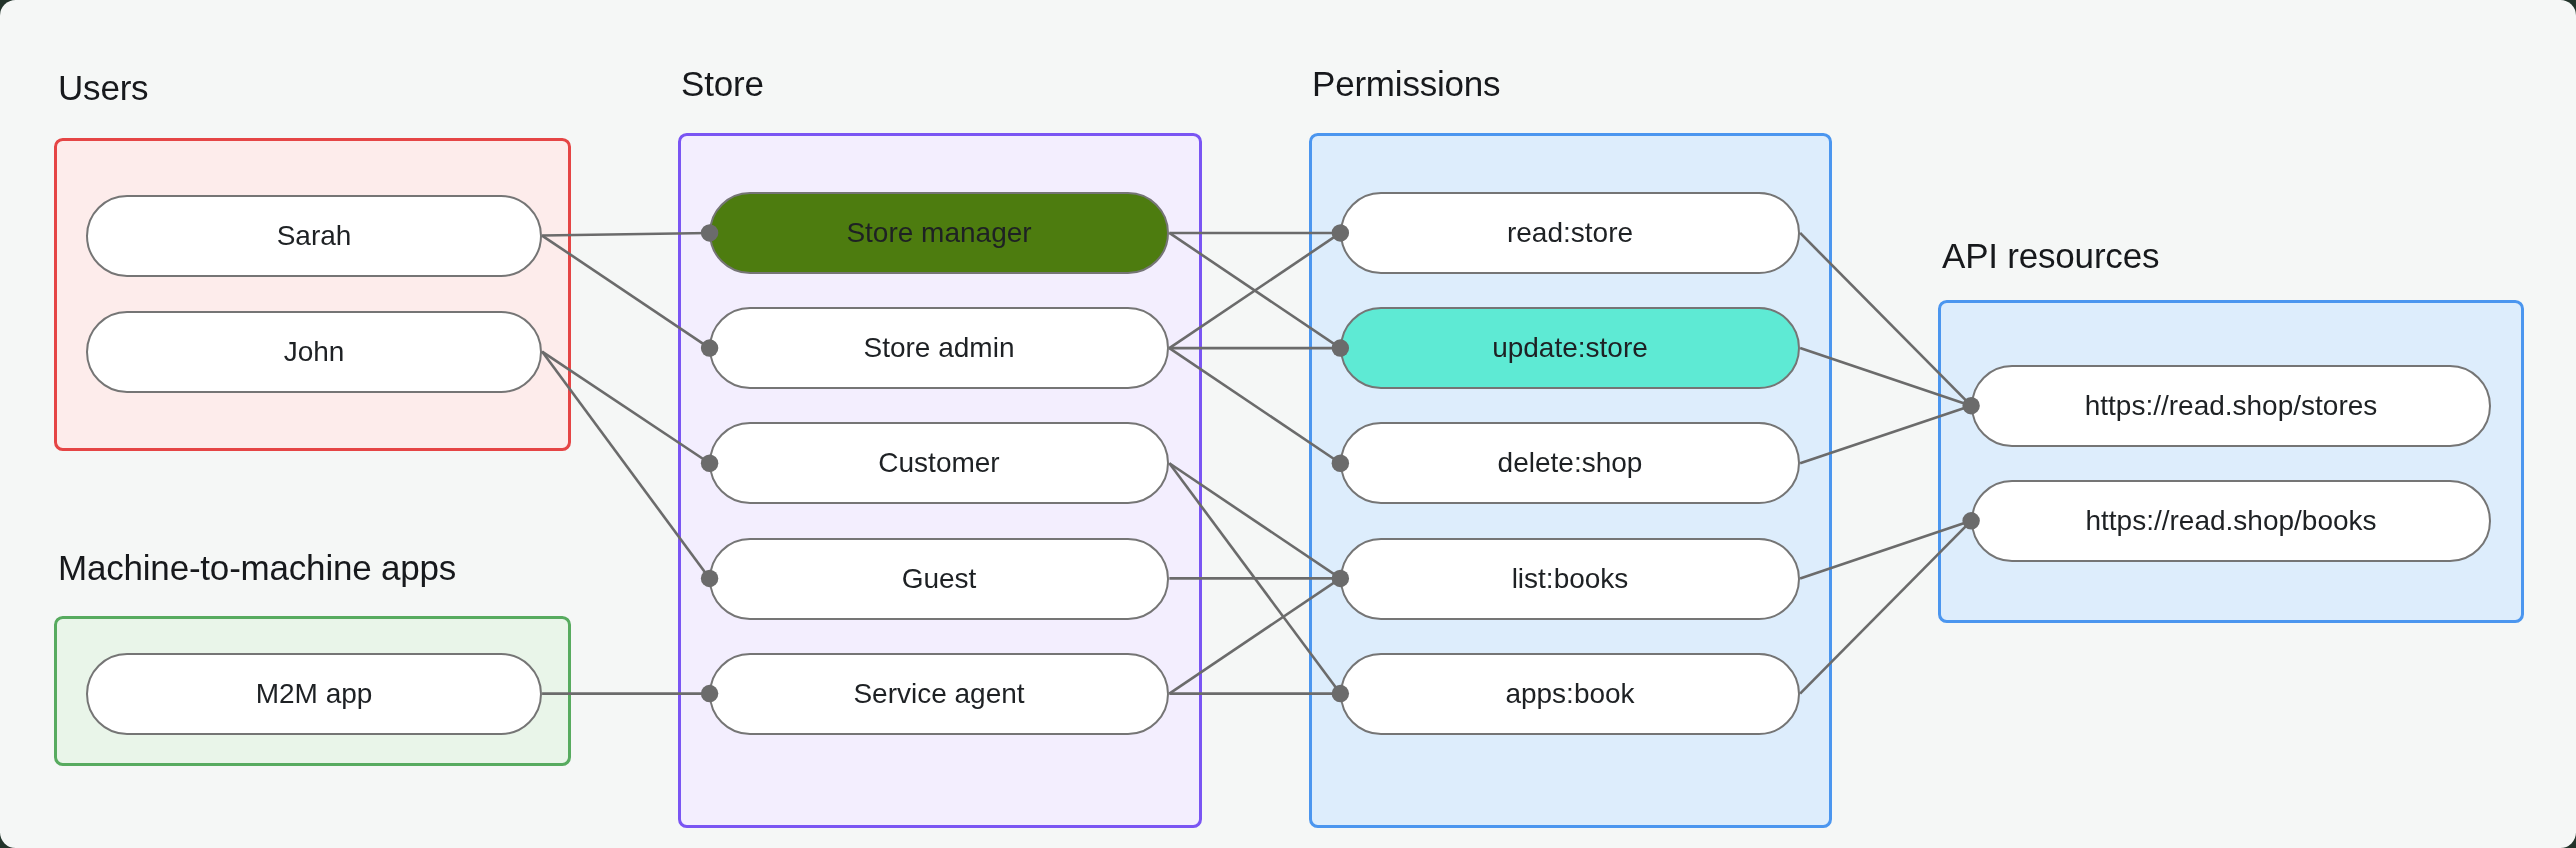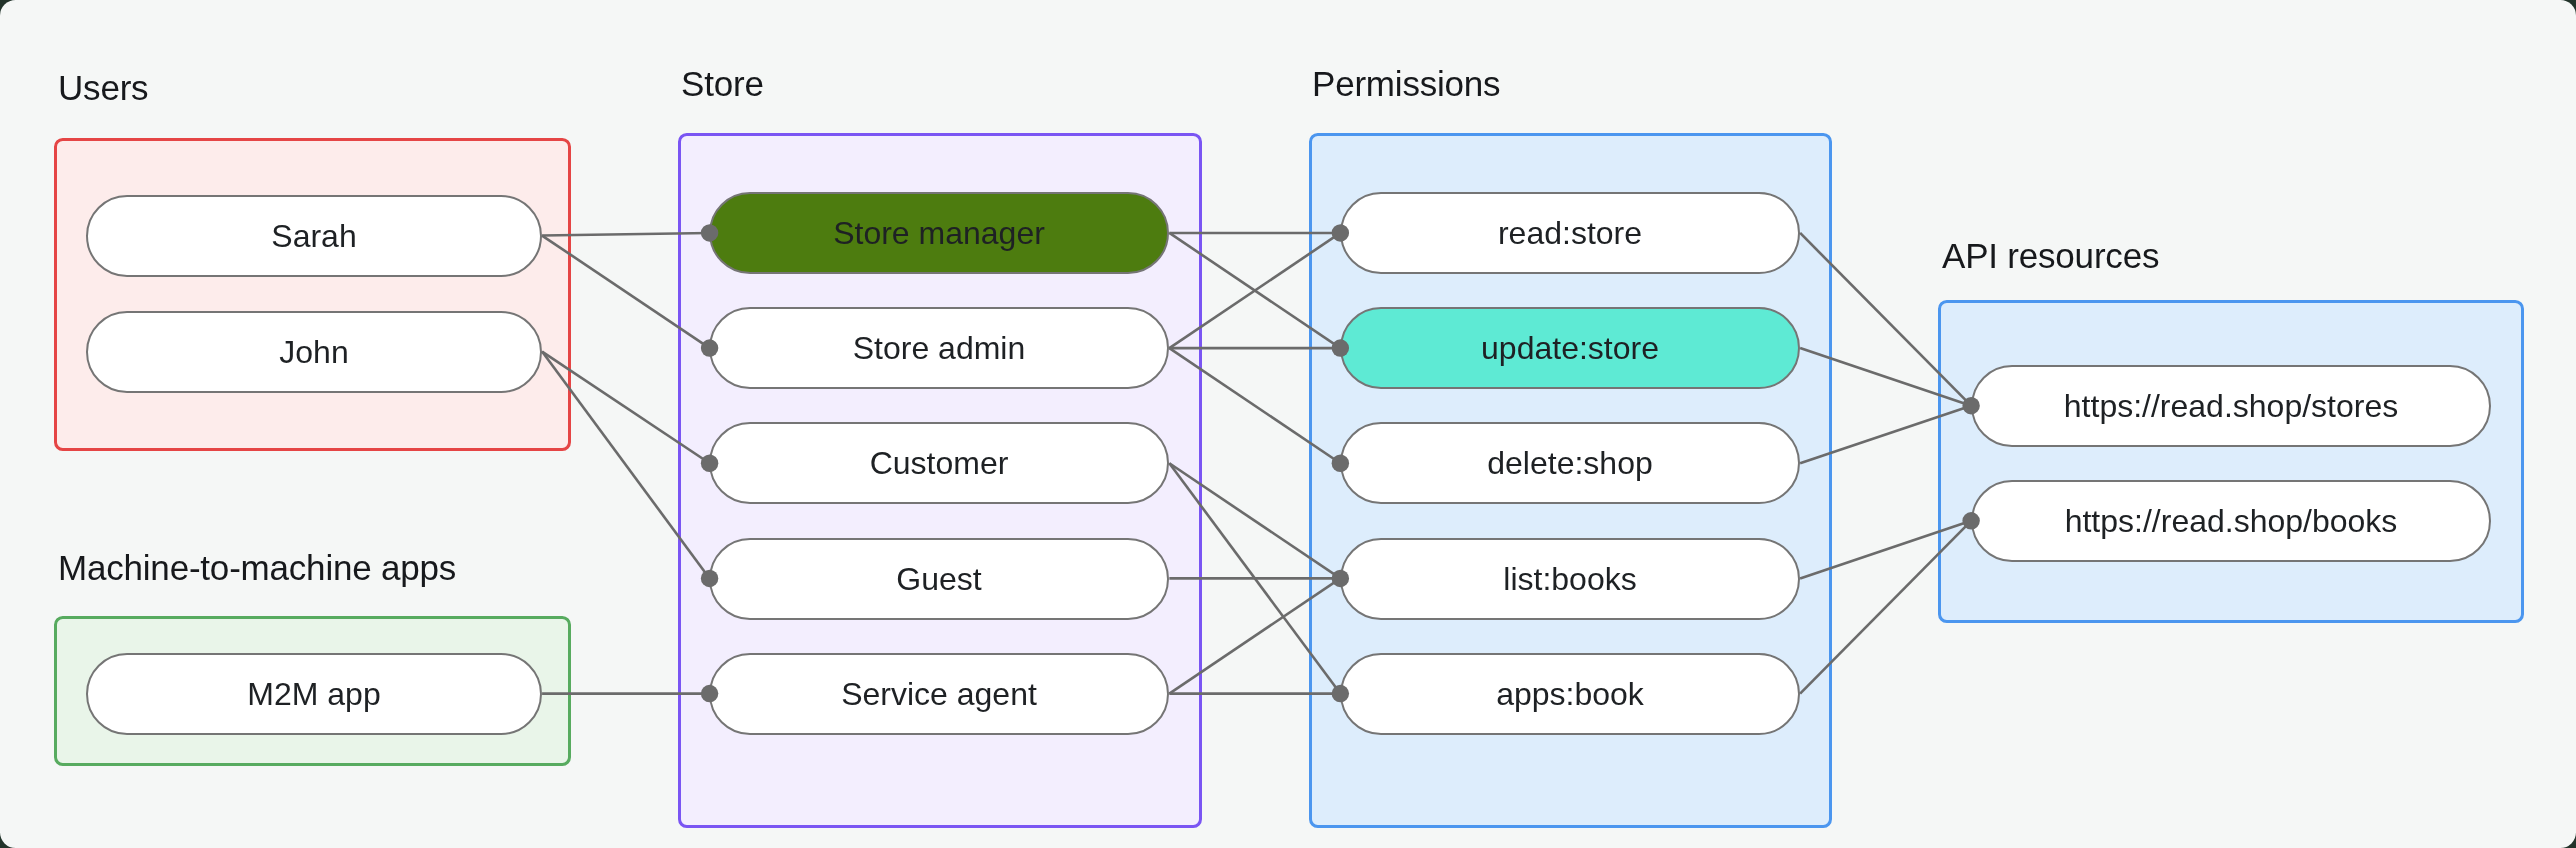--- a/index.html
+++ b/index.html
@@ -33,21 +33,21 @@
     z-index: 1;
   }
   .pill {
     position: absolute;
     box-sizing: border-box;
     display: flex;
     align-items: center;
     justify-content: center;
     border: 2.6px solid;
     border-radius: 41px;
-    font-size: 32px;
+    font-size: 28px;
     font-weight: 400;
     z-index: 2;
     white-space: nowrap;
   }
   svg.edge-layer {
     position: absolute;
     left: 0;
     top: 0;
     z-index: 3;
     pointer-events: none;

